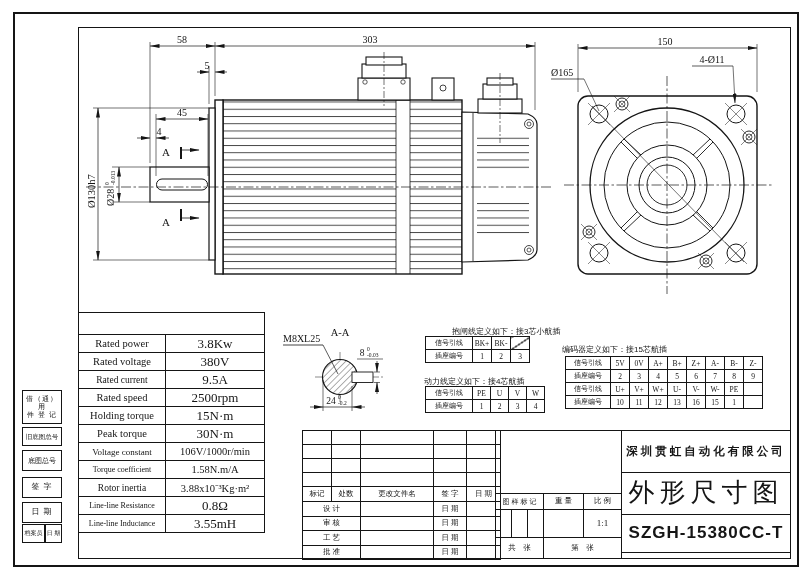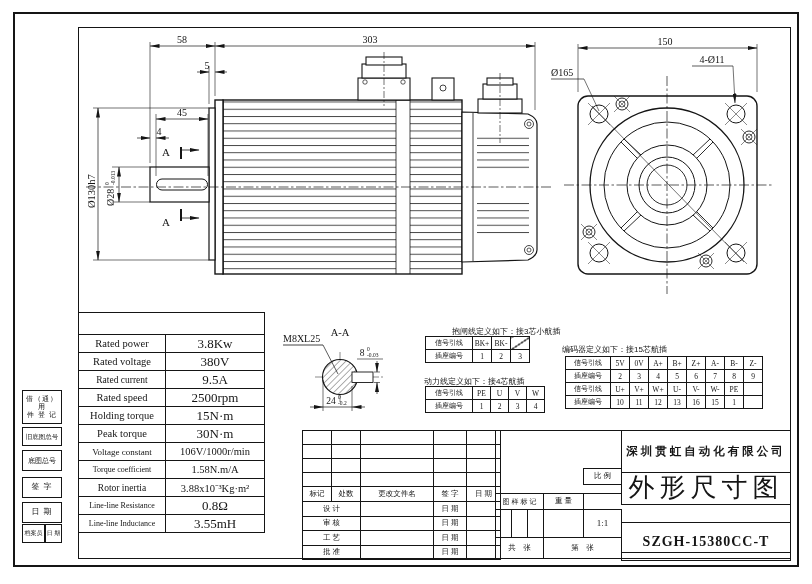--- a/index.html
+++ b/index.html
@@ -24,21 +24,21 @@
   table.wtab{position:absolute;border-collapse:collapse;table-layout:fixed;}
   table.wtab td{border:1px solid #151515;text-align:center;vertical-align:middle;padding:0;
                 font-size:7.5px;font-family:"Liberation Serif",serif;height:12px;overflow:hidden;}
   table.wtab td.wl{font-size:7px;font-family:"Liberation Sans",sans-serif;}
   td.diag{background:linear-gradient(to bottom right,transparent calc(50% - .5px),#151515 calc(50% - .5px),#151515 calc(50% + .5px),transparent calc(50% + .5px));}
   
   table.rev{position:absolute;left:302px;top:430px;border-collapse:collapse;table-layout:fixed;border-radius:11px;}
   table.rev td{border:1px solid #151515;text-align:center;vertical-align:middle;padding:0;font-size:7.5px;overflow:hidden;}
   .tb-big-title{font-size:26px;letter-spacing:5px;font-family:"Liberation Serif",serif;}
   .tb-company{font-size:11.5px;font-weight:bold;letter-spacing:3px;}
-  .tb-part{font-size:14px;font-weight:bold;font-family:Liberation Serif, serif;letter-spacing:1px;margin-top:8px;}
+  .tb-part{font-size:17px;font-weight:bold;font-family:Liberation Sans, sans-serif;letter-spacing:1px;}
   svg text{fill:#151515;font-family:"Liberation Serif",serif;}
   svg .dt{font-size:10px;text-anchor:middle;}
   svg .tol{font-size:5.5px;text-anchor:start;}
 </style>
 </head>
 <body>
 
 <div class="page">
 
   <div class="abs frame" style="left:13px;top:12px;width:786px;height:555px;"></div>
@@ -255,31 +255,31 @@
           <td></td>
           <td>日 期</td>
           <td></td>
         </tr>
   </tbody>
     </table>
 
   <div class="cell" style="left:495px;top:430px;width:127px;height:64px;"></div>
   <div class="cell" style="left:495px;top:493px;width:49px;height:17px;font-size:7px;">图 样 标 记</div>
   <div class="cell" style="left:543px;top:493px;width:41px;height:17px;font-size:7.5px;">重 量</div>
-  <div class="cell" style="left:583px;top:468px;width:39px;height:17px;font-size:7.5px;">比 例</div>
+  <div class="cell" style="left:583px;top:493px;width:39px;height:17px;font-size:7.5px;">比 例</div>
   <div class="cell" style="left:495px;top:509px;width:17px;height:29px;"></div>
   <div class="cell" style="left:511px;top:509px;width:17px;height:29px;"></div>
   <div class="cell" style="left:527px;top:509px;width:17px;height:29px;"></div>
   <div class="cell" style="left:543px;top:509px;width:41px;height:29px;"></div>
   <div class="cell" style="left:583px;top:509px;width:39px;height:29px;font-size:9px;font-family:'Liberation Serif',serif;">1:1</div>
   <div class="cell" style="left:495px;top:537px;width:49px;height:22px;font-size:7.5px;">共　张</div>
   <div class="cell" style="left:543px;top:537px;width:79px;height:22px;font-size:7.5px;">第　张</div>
 
   <div class="cell tb-company" style="left:621px;top:430px;width:170px;height:43px;">深圳贯虹自动化有限公司</div>
-  <div class="cell tb-big-title" style="left:621px;top:472px;width:170px;height:33px;">外形尺寸图</div>
+  <div class="cell tb-big-title" style="left:621px;top:472px;width:170px;height:43px;">外形尺寸图</div>
   <div class="cell tb-part" style="left:621px;top:514px;width:170px;height:39px;">SZGH-15380CC-T</div>
   <div class="cell" style="left:621px;top:552px;width:170px;height:7px;"></div>
   <div class="abs" style="left:302px;top:430px;width:489px;height:129px;border:1.5px solid #151515;pointer-events:none;"></div>
 
   <svg class="abs" style="left:0;top:0;" width="812" height="584" viewBox="0 0 812 584">
     <defs>
       <marker id="arr" orient="auto-start-reverse" markerUnits="userSpaceOnUse" markerWidth="10" markerHeight="4" refX="9.5" refY="2">
         <path d="M0,0 L10,2 L0,4 Z" fill="#151515"></path>
       </marker>
       <pattern id="fins" width="8" height="7.25" patternUnits="userSpaceOnUse">

